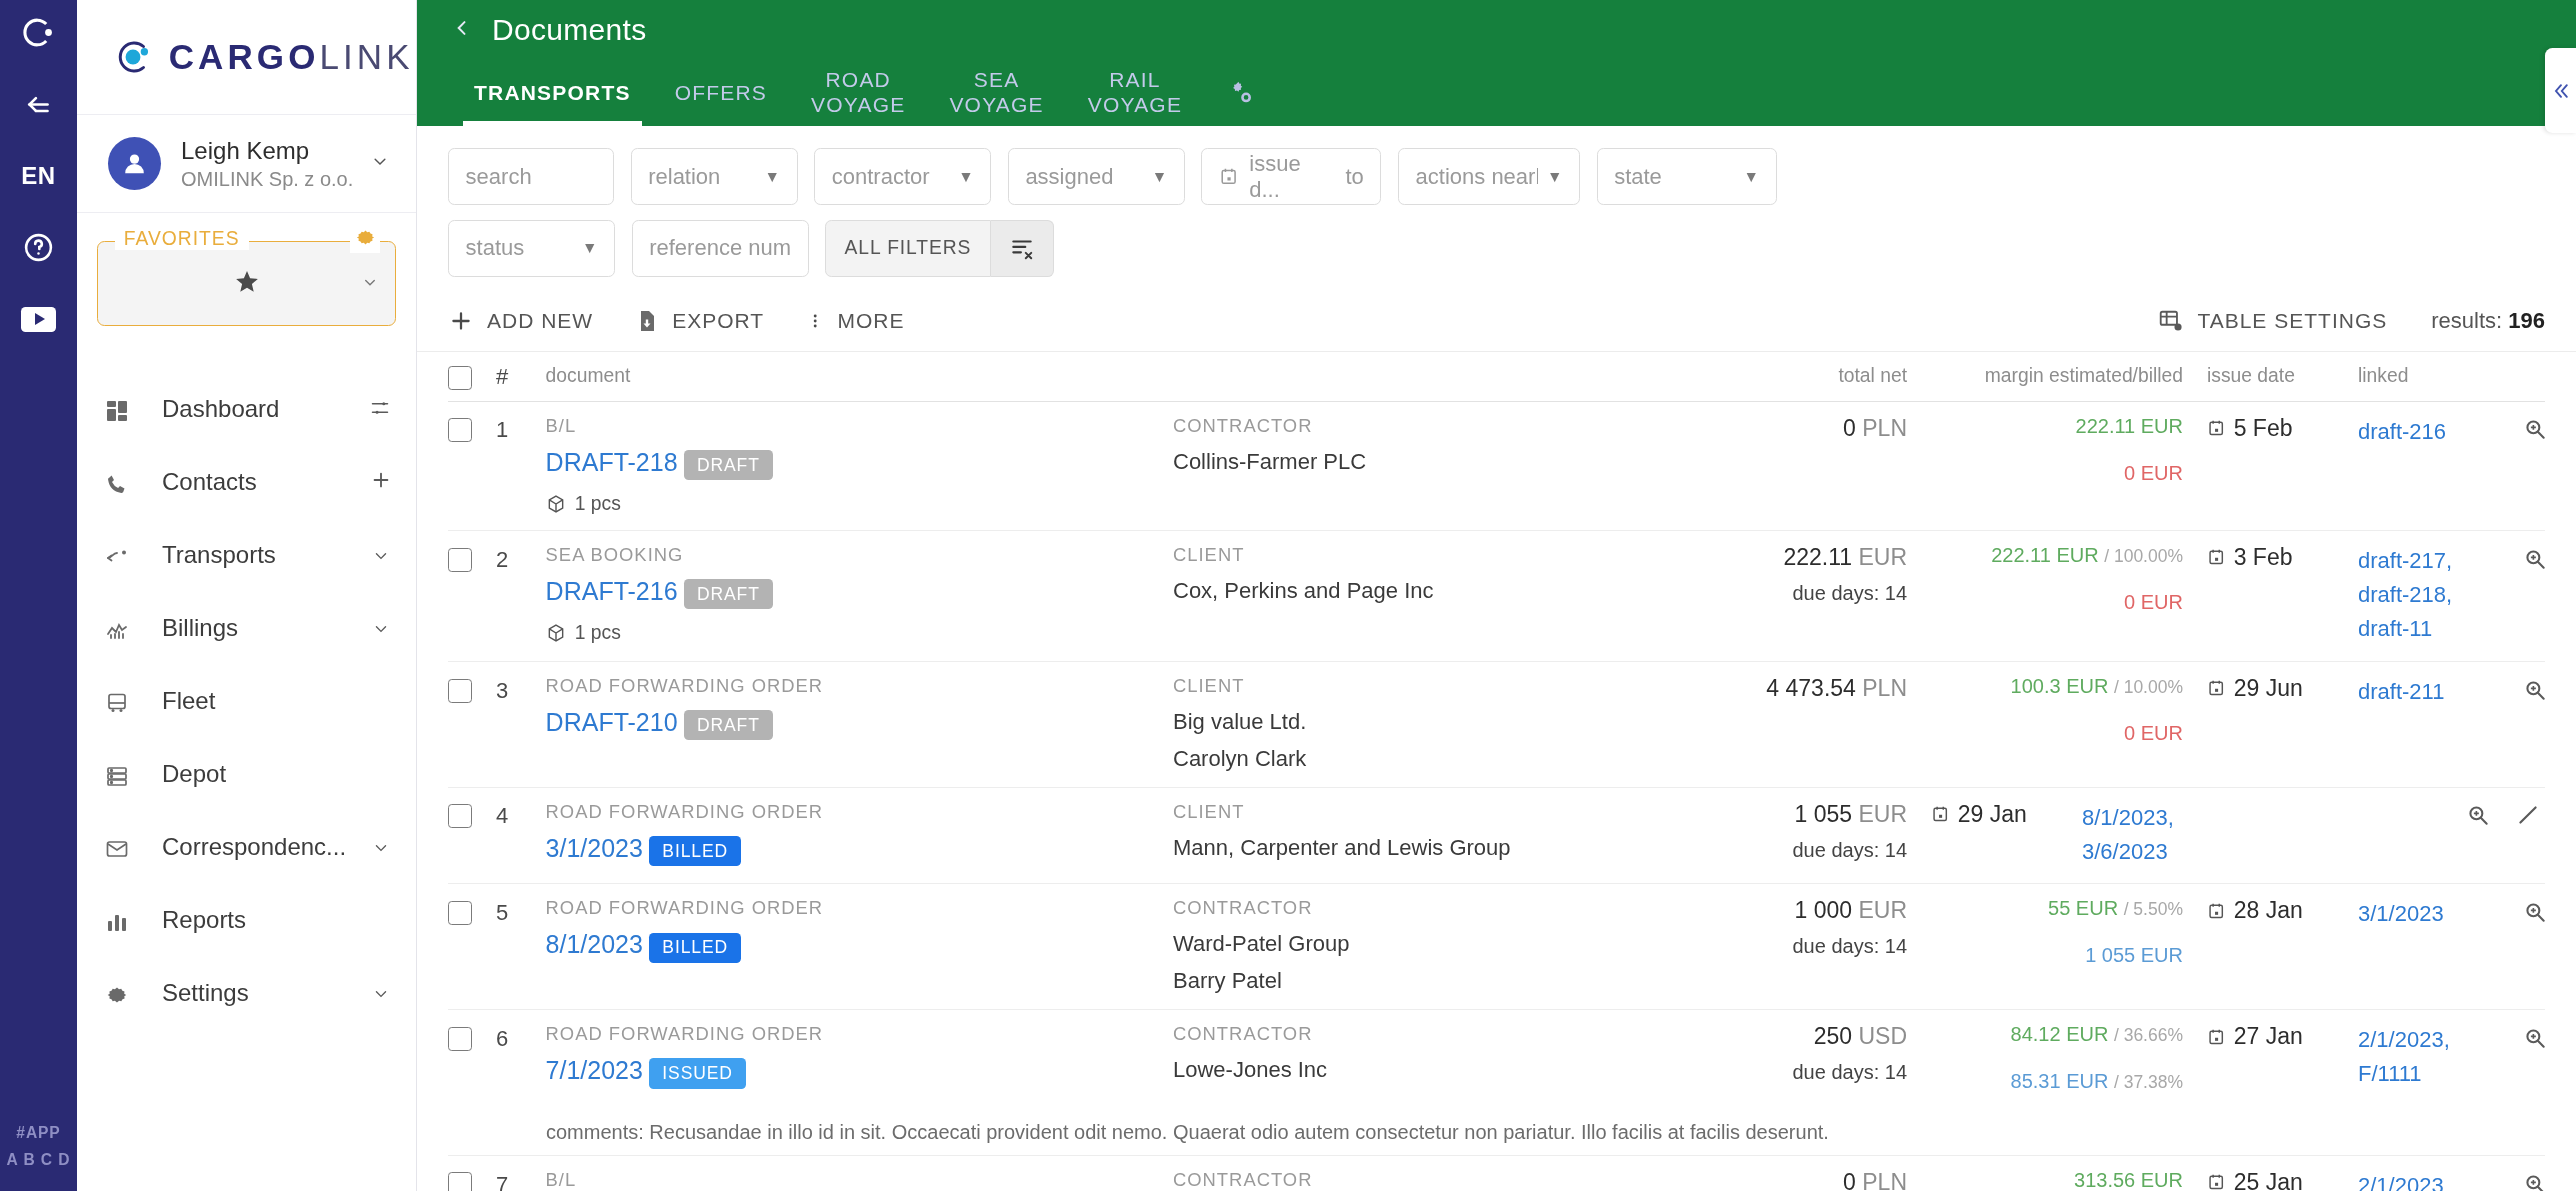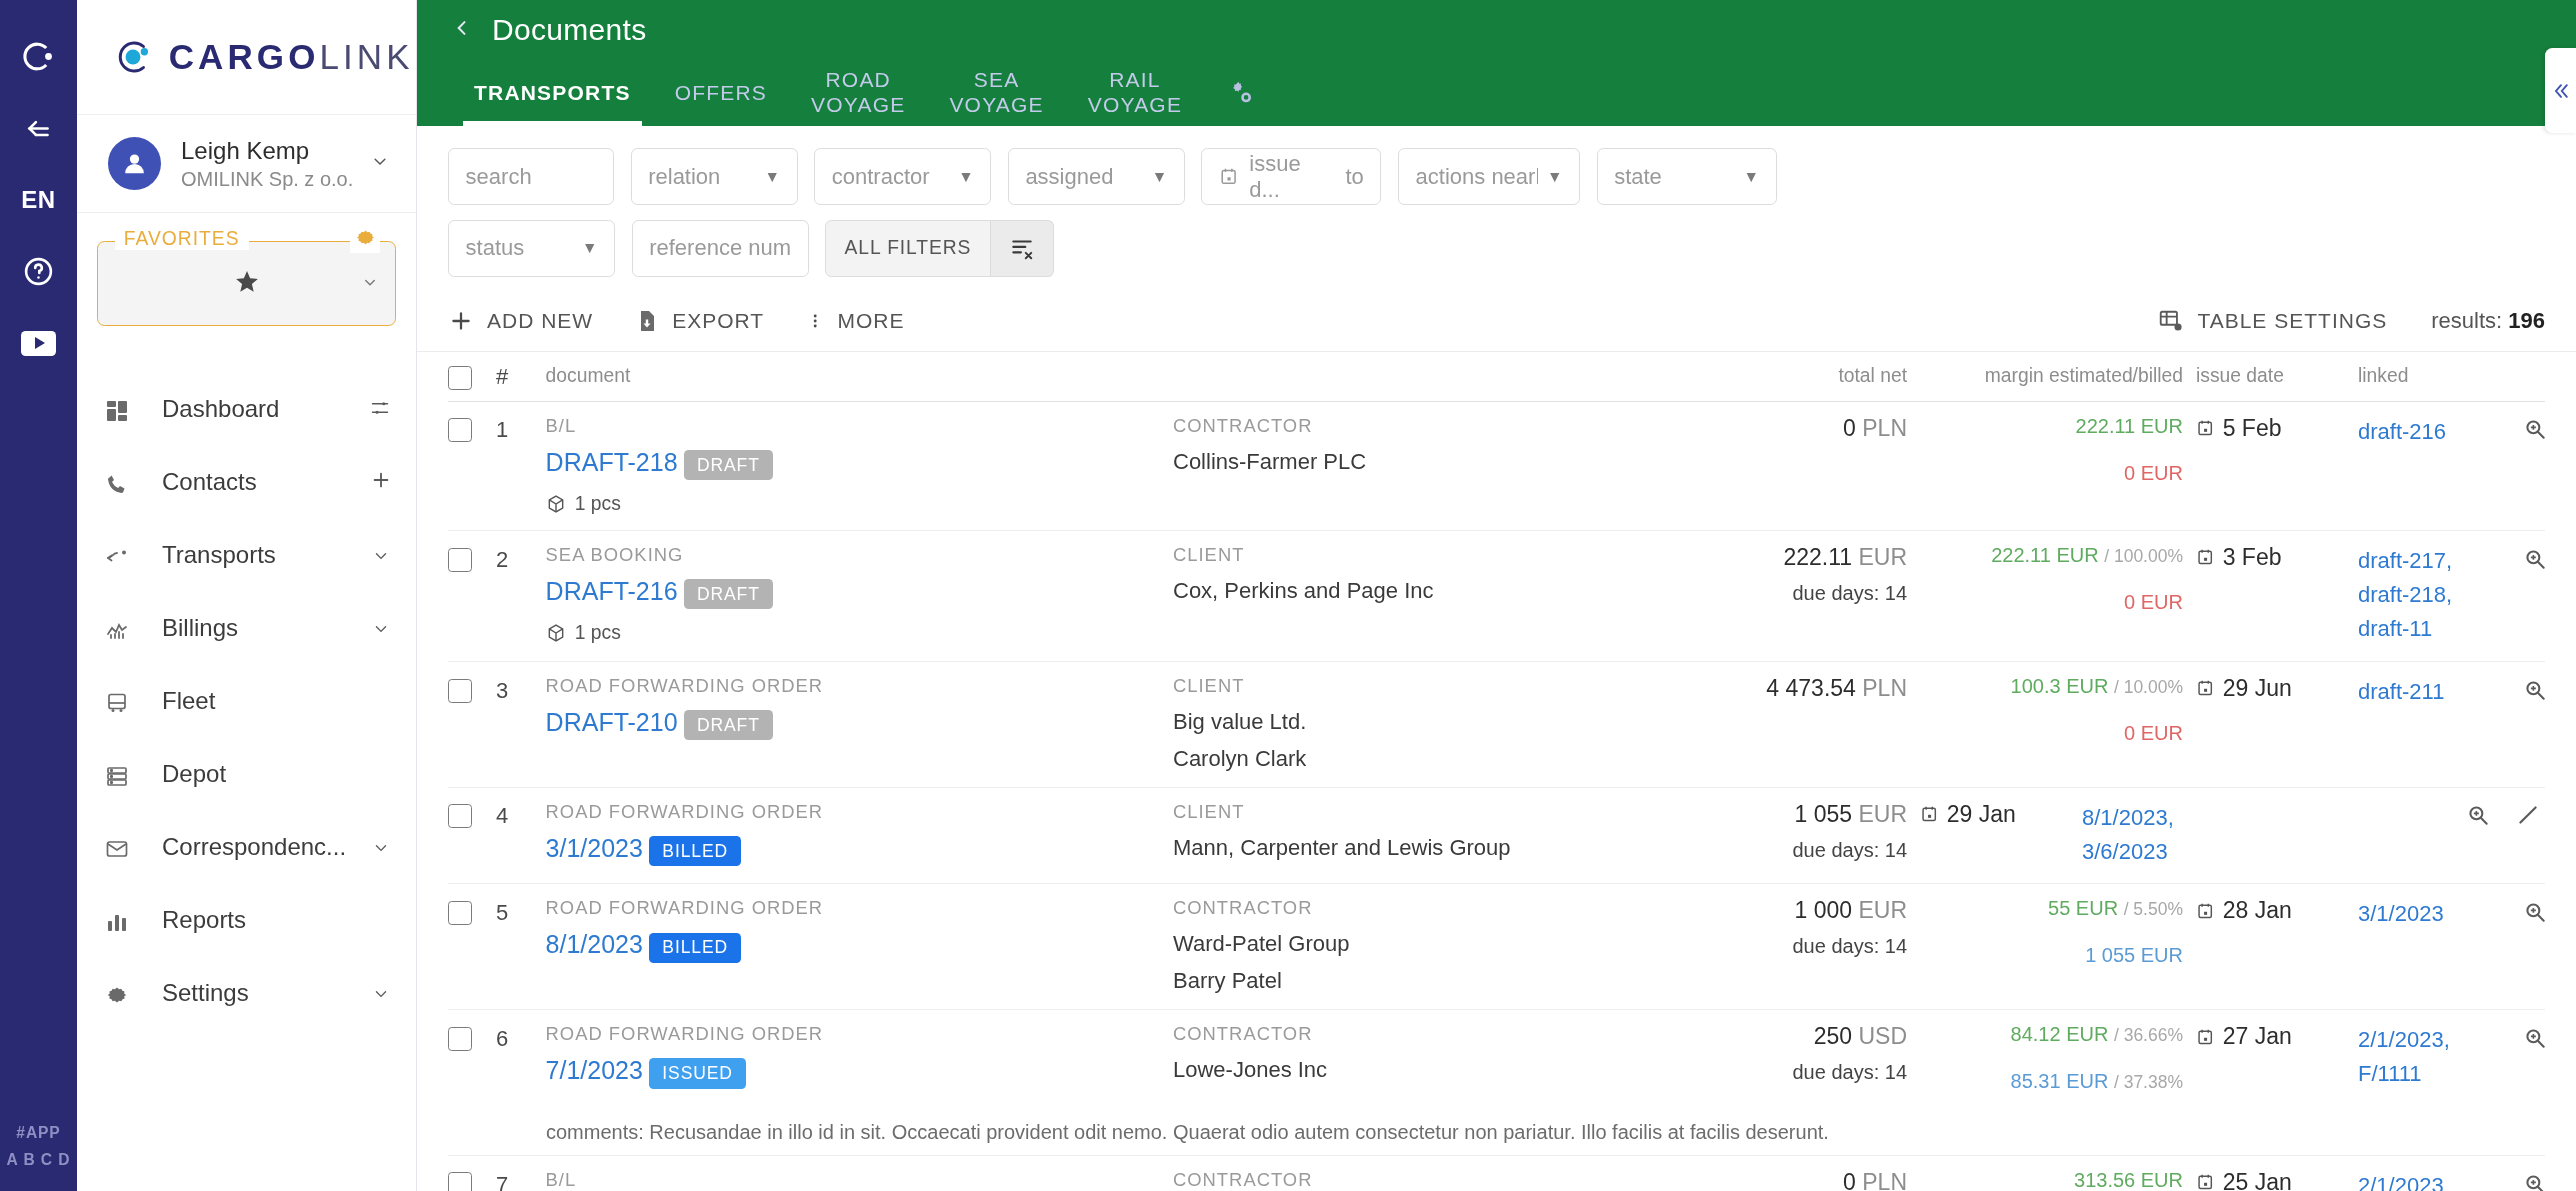--- a/index.html
+++ b/index.html
@@ -10,21 +10,21 @@
     color: #3b3b3b;
     font-size: 23px;
     -webkit-font-smoothing: antialiased;
   }
   .app { display: flex; width: 2576px; height: 1191px; position: relative; }
 
   
   .rail {
     width: 77px; min-width: 77px; background: #2a2a73;
     display: flex; flex-direction: column; align-items: center;
-    padding-top: 28px; position: relative;
+    padding-top: 4px; position: relative;
   }
   .rail-btn {
     width: 55px; height: 57px; display: flex; align-items: center; justify-content: center;
     color: #ffffff; margin-bottom: 14.7px;
   }
   .rail-lang { font-size: 24px; font-weight: bold; letter-spacing: 0.5px; }
   .rail-yt {
     width: 35px; height: 25px; background: #ffffff; border-radius: 4.6px;
     display: flex; align-items: center; justify-content: center;
   }
@@ -185,21 +185,21 @@
   }
   .row {
     display: flex; border-bottom: 0.9px solid #ededed; padding: 13px 0 14.7px 0; position: relative;
   }
   .c-check { width: 48px; flex: none; padding-top: 3.7px; }
   .c-num { width: 33px; flex: none; font-size: 22px; color: #4a4a4a; padding-top: 2.8px; }
   .c-doc { width: 644px; flex: none; padding-left: 16.6px; }
   .c-party { width: 460px; flex: none; }
   .c-net { width: 274px; flex: none; text-align: right; }
   .c-margin { width: 276px; flex: none; text-align: right; }
-  .c-issue { width: 155px; flex: none; padding-left: 13px; }
+  .c-issue { width: 155px; flex: none; padding-left: 24px; }
   .c-linked { width: 184px; flex: none; padding-left: 20px; }
   .c-actions { flex: 1; display: flex; justify-content: flex-end; align-items: flex-start; gap: 24px; padding-top: 1.8px; padding-right: 3.7px; }
 
   .thead .c-doc { padding-left: 16.6px; }
   .thead .c-net, .thead .c-margin { text-align: right; }
 
   .chk {
     width: 24px; height: 24px; border: 1.8px solid #7b7b7b; border-radius: 3.7px; background: #fff;
   }
   .doc-type { font-size: 18.4px; color: #9a9a9a; letter-spacing: 1px; text-transform: uppercase; }

